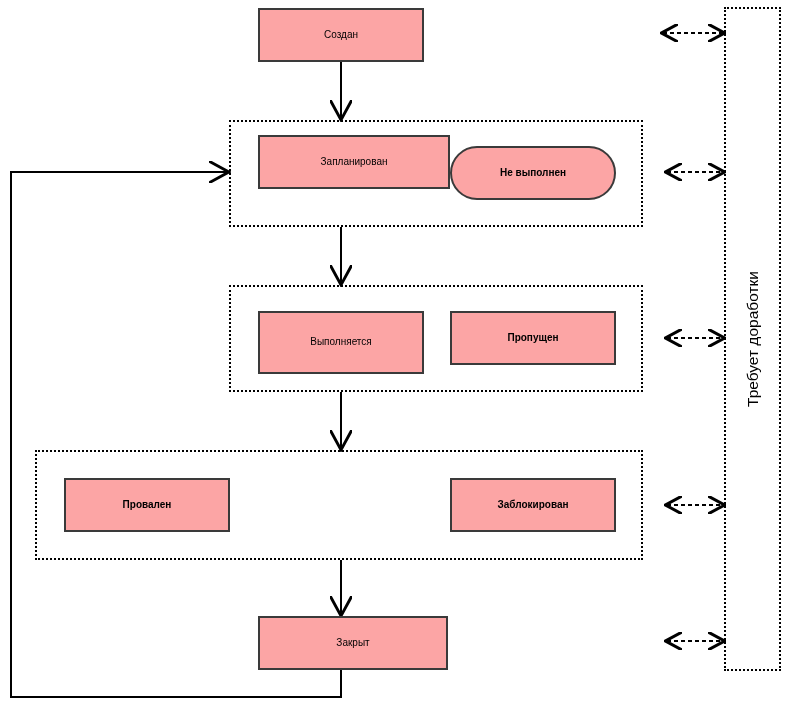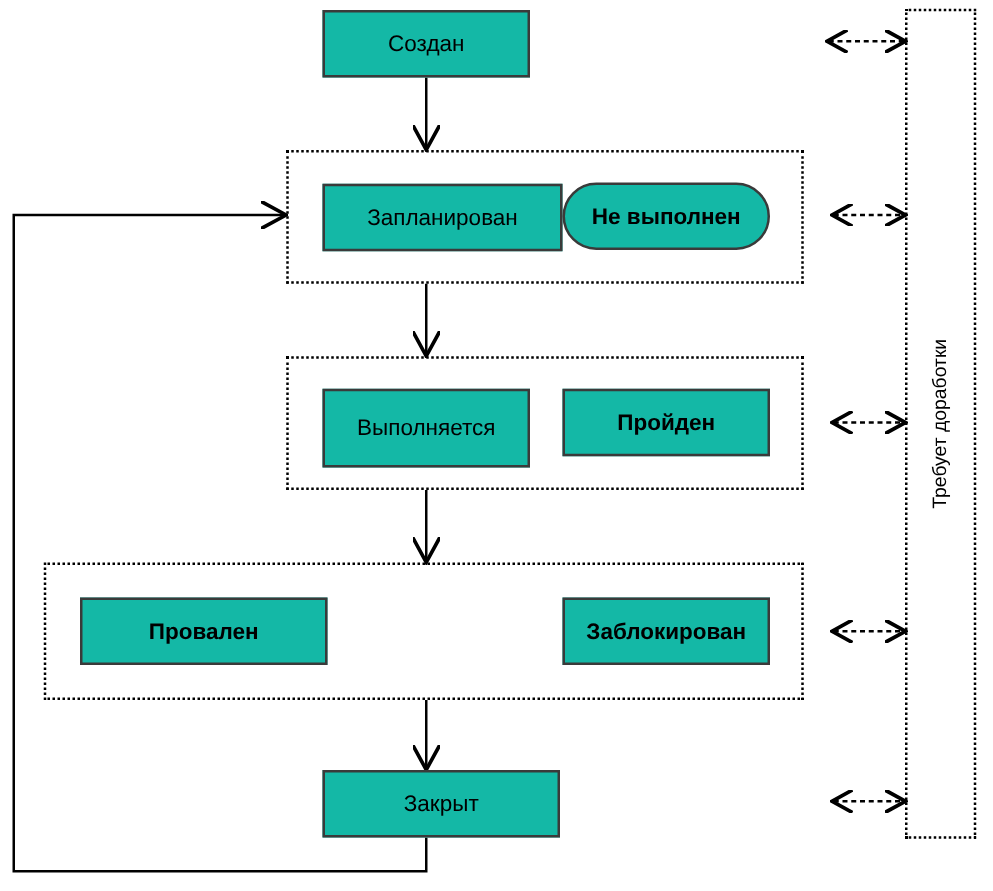--- a/index.html
+++ b/index.html
@@ -28,26 +28,26 @@
   .group-box {
     position: absolute;
     border: 2px dotted #000000;
     box-sizing: border-box;
     background: transparent;
   }
   .state-box {
     position: absolute;
     border: 2px solid #3a3a3a;
     box-sizing: border-box;
-    background: #14b8a6;
+    background: #fca5a5;
     display: flex;
     align-items: center;
     justify-content: center;
     text-align: center;
-    font-size: 18px;
+    font-size: 10px;
     line-height: 1.25;
     color: #000000;
     white-space: pre-line;
   }
   .state-box.bold {
     font-weight: bold;
   }
   .rework-panel {
     position: absolute;
     border: 2px dotted #000000;
@@ -106,29 +106,29 @@
     <line x1="667" y1="505" x2="723" y2="505" stroke="#000000" stroke-width="2" stroke-dasharray="4 3" marker-start="url(#dash-arrow-start)" marker-end="url(#dash-arrow-end)"></line>
     <line x1="667" y1="641" x2="723" y2="641" stroke="#000000" stroke-width="2" stroke-dasharray="4 3" marker-start="url(#dash-arrow-start)" marker-end="url(#dash-arrow-end)"></line>
   </svg>
 
   <div class="group-box" style="left:229px; top:120px; width:414px; height:107px;"></div>
   <div class="group-box" style="left:229px; top:285px; width:414px; height:107px;"></div>
   <div class="group-box" style="left:35px; top:450px; width:608px; height:110px;"></div>
 
   <div class="state-box" style="left:258px; top:8px; width:166px; height:54px;">Создан</div>
 
-  <div class="state-box" style="left:258px; top:147px; width:192px; height:54px;">Запланирован</div>
+  <div class="state-box" style="left:258px; top:135px; width:192px; height:54px;">Запланирован</div>
 
   <div class="state-box bold" style="left:450px; top:146px; width:166px; height:54px;border-radius:27px;">Не выполнен</div>
 
   <div class="state-box" style="left:258px; top:311px; width:166px; height:63px;">Выполняется</div>
 
-  <div class="state-box bold" style="left:450px; top:311px; width:166px; height:54px;">Пройден</div>
+  <div class="state-box bold" style="left:450px; top:311px; width:166px; height:54px;">Пропущен</div>
 
-  <div class="state-box bold" style="left:64px; top:478px; width:198px; height:54px;">Провален</div>
+  <div class="state-box bold" style="left:64px; top:478px; width:166px; height:54px;">Провален</div>
 
 
   <div class="state-box bold" style="left:450px; top:478px; width:166px; height:54px;">Заблокирован</div>
 
   <div class="state-box" style="left:258px; top:616px; width:190px; height:54px;">Закрыт</div>
 
   <div class="rework-panel" style="left:724px; top:7px; width:57px; height:664px;">
     <div class="rework-label">
       <span>Требует доработки</span>
     </div>

